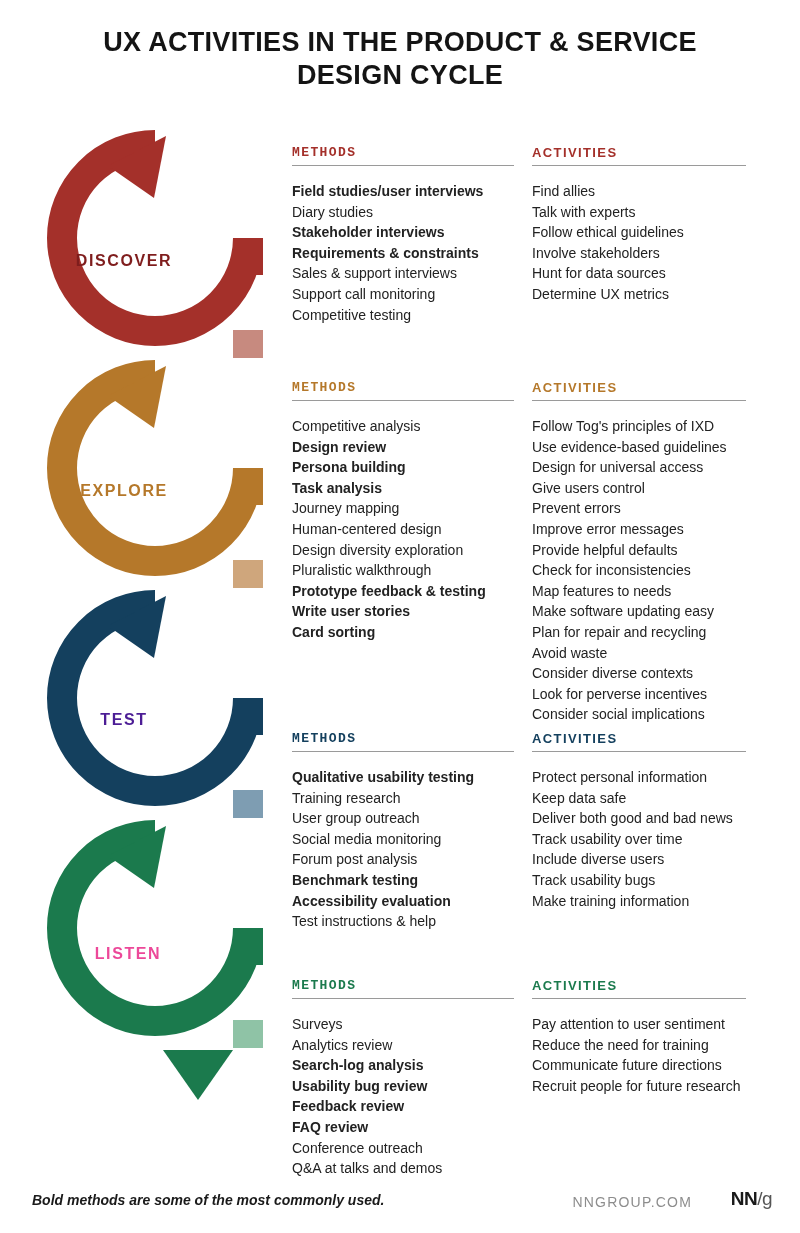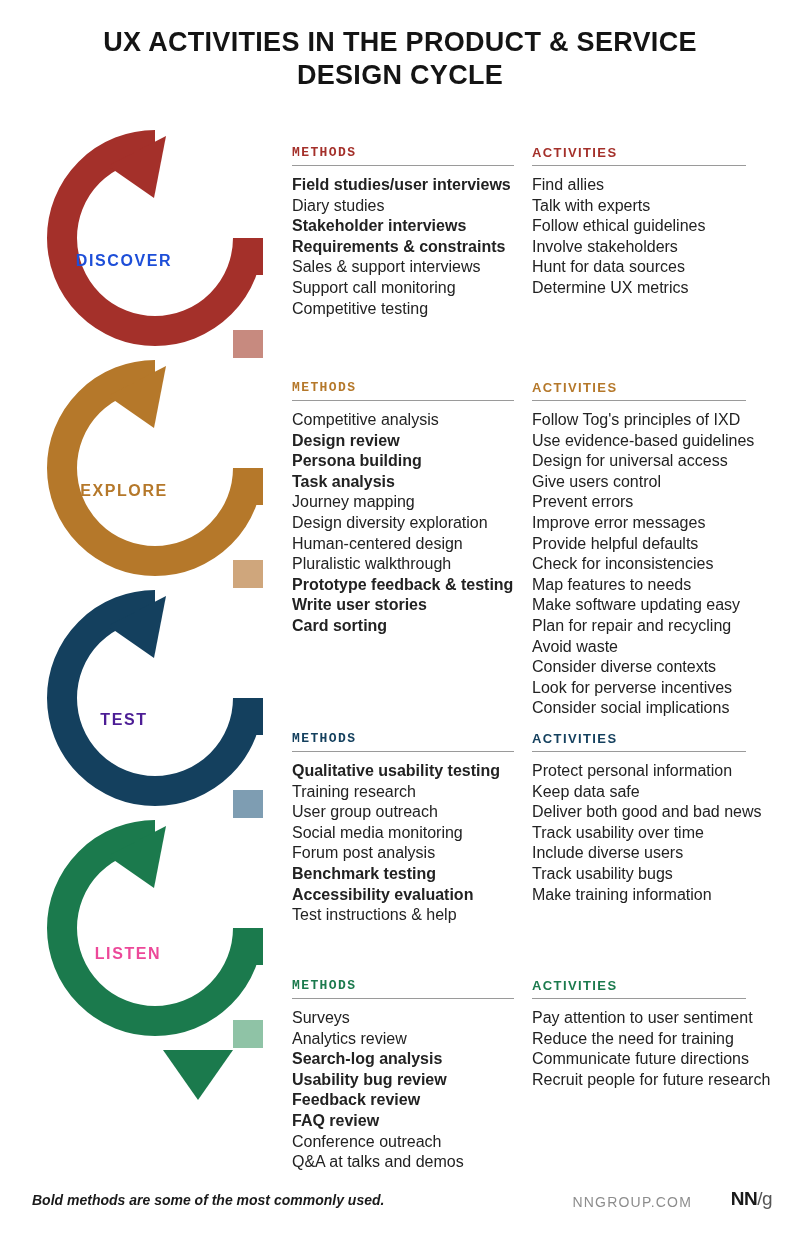--- a/index.html
+++ b/index.html
@@ -45,21 +45,21 @@
   }
 
   .stage-label {
     position: absolute;
     font-size: 16px;
     font-weight: bold;
     letter-spacing: 1.6px;
     text-align: center;
     width: 200px;
   }
-  .lbl-discover { left: 24px; top: 252px; color: #1d4ed8; }
+  .lbl-discover { left: 24px; top: 252px; color: #7f1d1d; }
   .lbl-explore  { left: 24px; top: 482px; color: #b5782a; }
   .lbl-test     { left: 24px; top: 711px; color: #4c1d95; }
   .lbl-listen   { left: 28px; top: 945px; color: #ec4899; text-align: center; }
 
   
   .section {
     position: absolute;
     left: 292px;
     width: 480px;
   }
@@ -75,22 +75,22 @@
     position: absolute;
     top: 20px;
     height: 1px;
     background: #9a9a9a;
   }
   .rule.m { left: 0; width: 222px; }
   .rule.a { left: 240px; width: 214px; }
 
   .col {
     position: absolute;
-    top: 30px;
-    font-size: 16px;
+    top: 36px;
+    font-size: 14px;
     line-height: 20.6px;
     color: #222;
   }
   .col.methods { left: 0; width: 236px; }
   .col.activities { left: 240px; width: 240px; }
   .col div { white-space: nowrap; }
   .col div.b { font-weight: bold; }
 
   
   .s-discover .col-head { color: #a4302a; }
@@ -201,22 +201,22 @@
     <div class="col-head methods">METHODS</div>
     <div class="col-head activities">ACTIVITIES</div>
     <div class="rule m"></div>
     <div class="rule a"></div>
     <div class="col methods">
         <div>Competitive analysis</div>
         <div class="b">Design review</div>
         <div class="b">Persona building</div>
         <div class="b">Task analysis</div>
         <div>Journey mapping</div>
+        <div>Human-centered design</div>
         <div>Design diversity exploration</div>
-        <div>Human-centered design</div>
         <div>Pluralistic walkthrough</div>
         <div class="b">Prototype feedback &amp; testing</div>
         <div class="b">Write user stories</div>
         <div class="b">Card sorting</div>
       </div>
     <div class="col activities">
         <div>Follow Tog's principles of IXD</div>
         <div>Use evidence-based guidelines</div>
         <div>Design for universal access</div>
         <div>Give users control</div>

